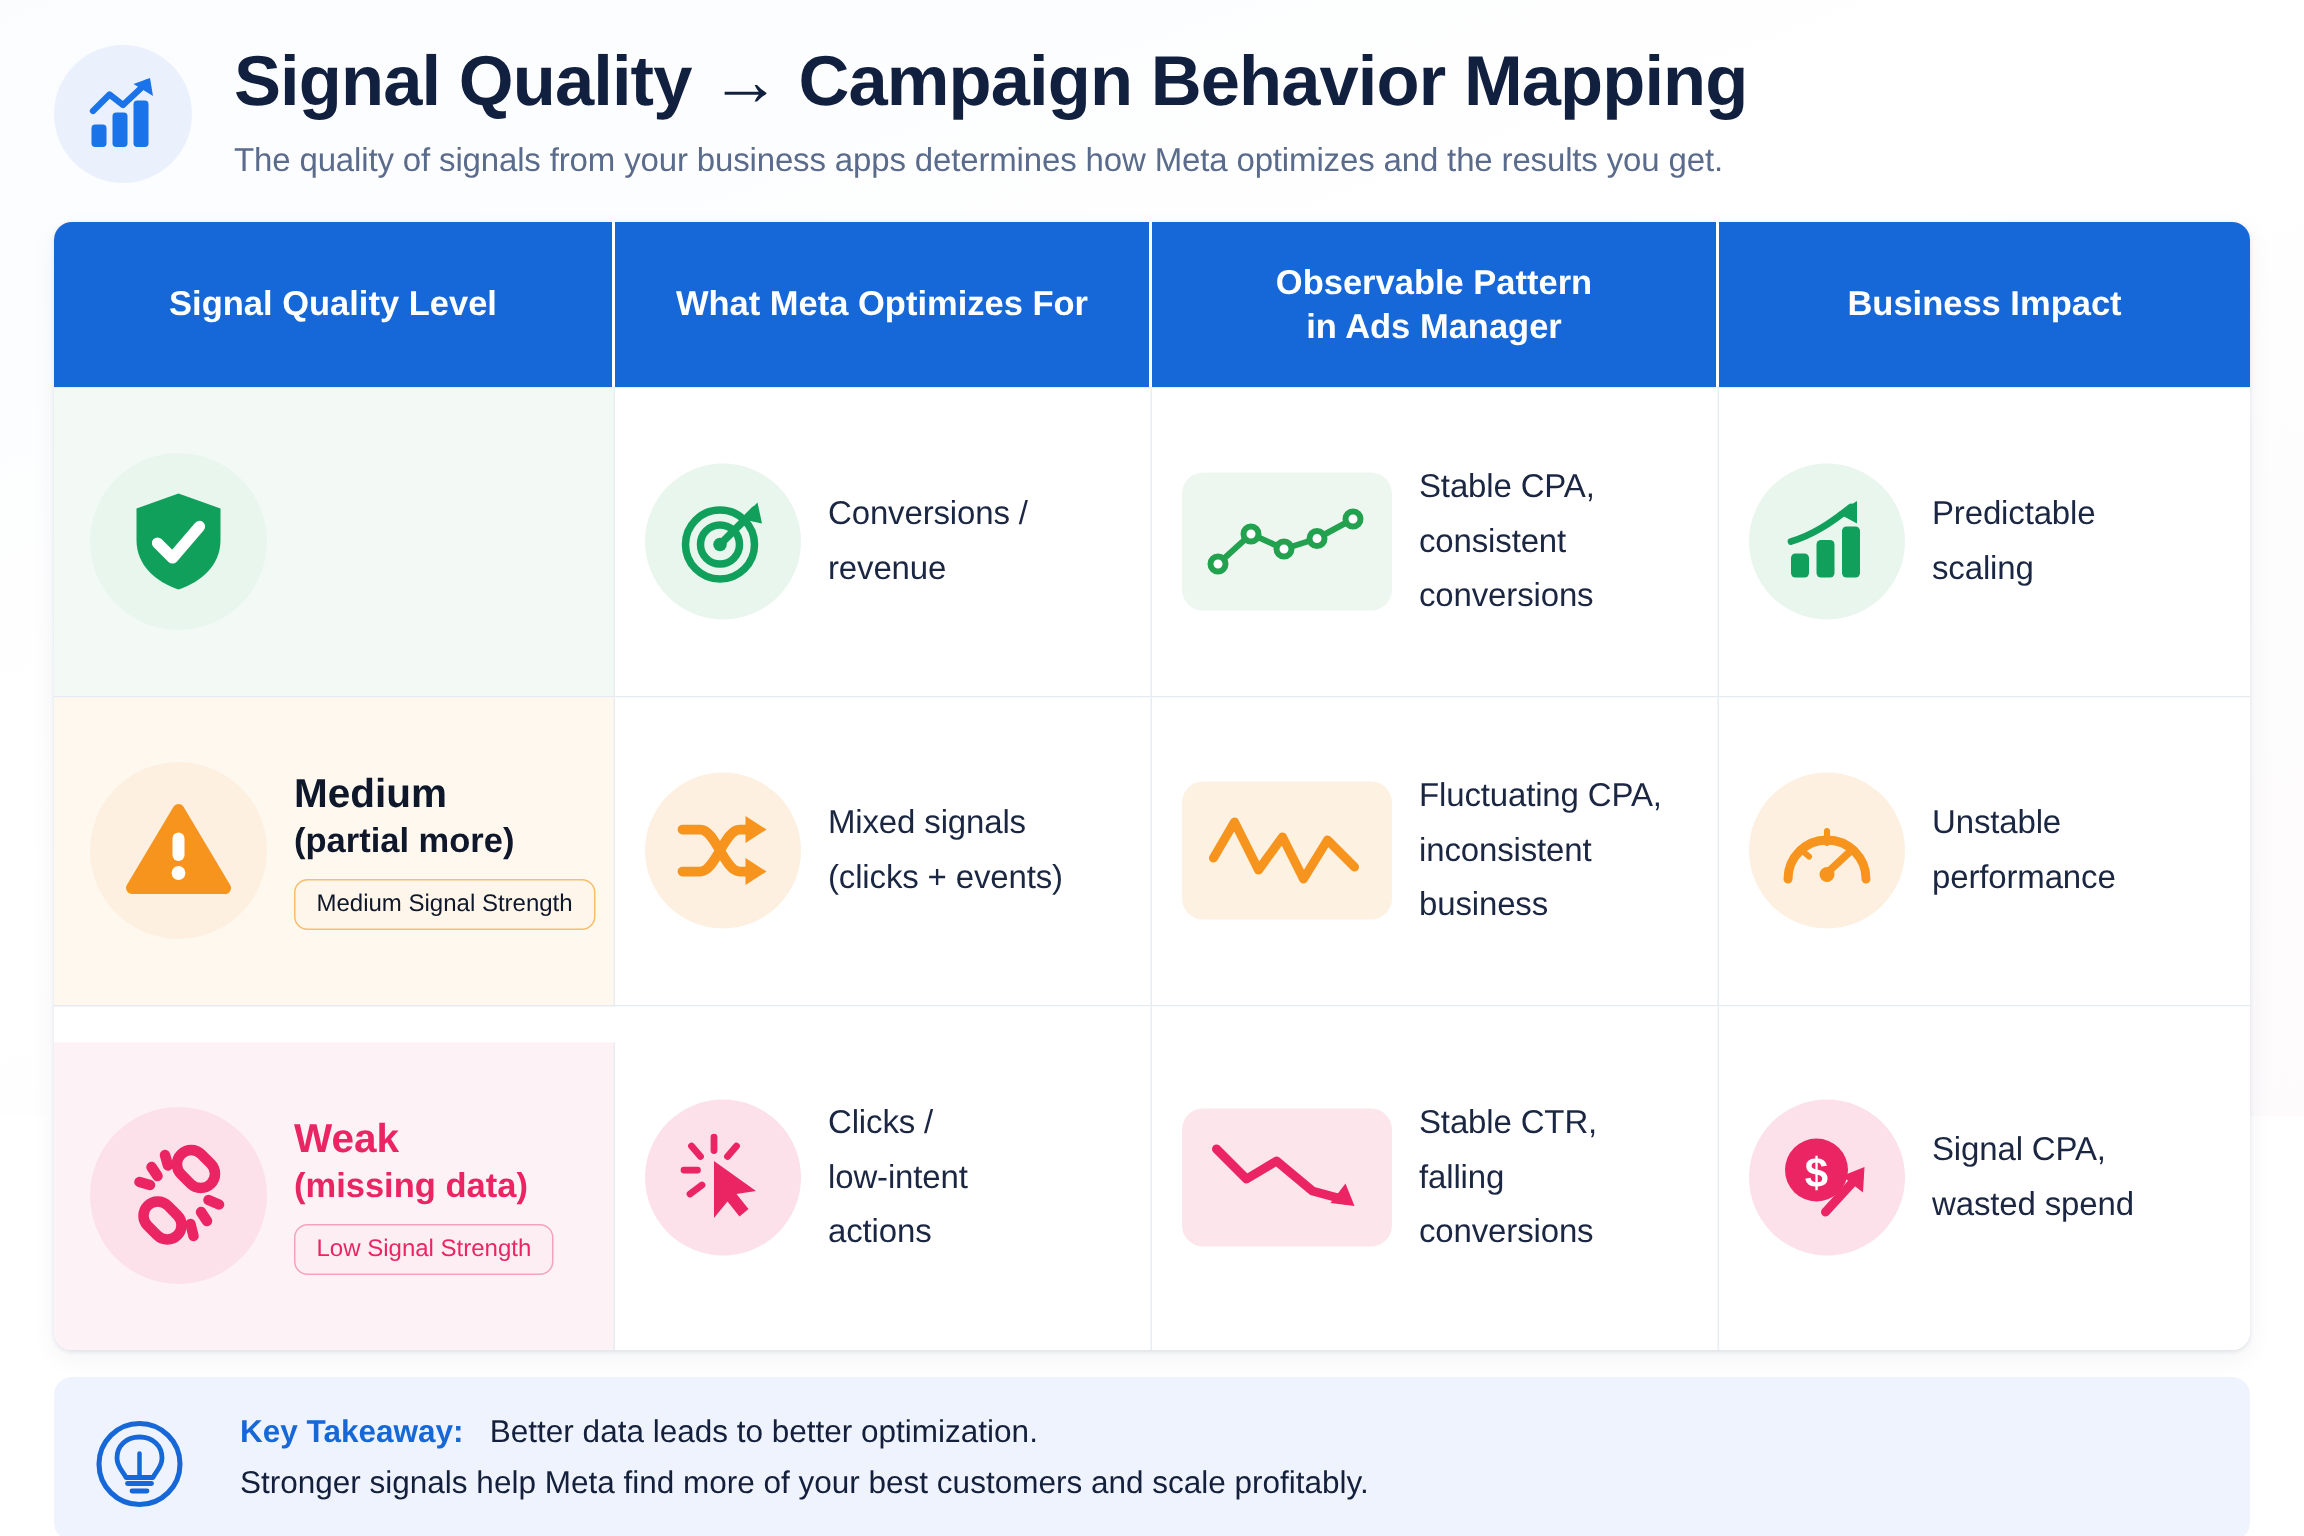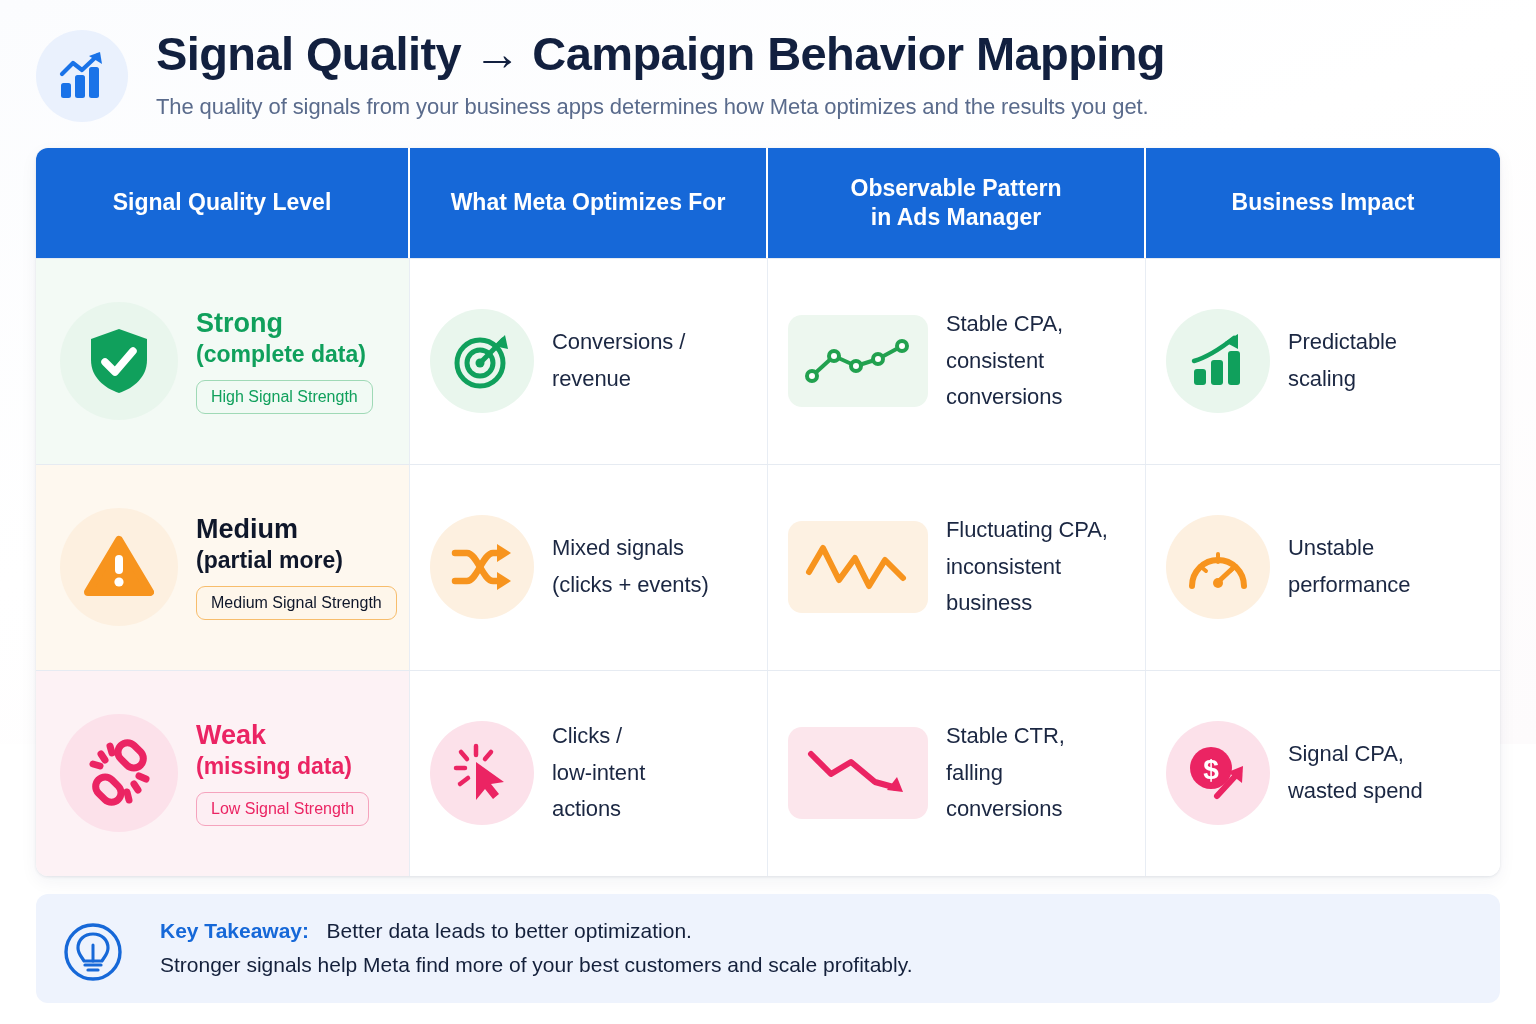--- a/index.html
+++ b/index.html
@@ -56,21 +56,21 @@
   .cell {
     padding: 22px 20px; min-height: 205px;
     display: flex; align-items: center; gap: 18px;
     border-right: 1px solid #e8edf4; background: #fff;
   }
   .cell:last-child { border-right: none; }
   .cell-level { padding-left: 24px; }
 
   .row-strong .cell-level { background: #f3faf5; }
   .row-medium .cell-level { background: #fef8ef; }
-  .row-weak   .cell-level { background: #fdf2f5; }
+  .row-weak   .cell-level { background: #fdf2f5; margin-top: 24px; }
 
   
   .icon-circle {
     width: 118px; height: 118px; border-radius: 50%;
     flex: 0 0 118px; display:flex; align-items:center; justify-content:center;
   }
   .icon-circle.sm { width: 104px; height: 104px; flex: 0 0 104px; }
   .ic-green  { background: #e9f6ed; }
   .ic-orange { background: #fdf0e0; }
   .ic-pink   { background: #fce1ea; }
@@ -149,25 +149,20 @@
       <div class="th">Business Impact</div>
     </div>
 
     <div class="row row-strong">
       <div class="cell cell-level">
         <div class="icon-circle ic-green">
           <svg width="66" height="70" viewBox="0 0 66 70">
             <path d="M33 3 L61 13 V34 C61 51 48 62 33 67 C18 62 5 51 5 34 V13 Z" fill="#10a05c"></path>
             <polyline points="19,36 29,46 47,25" fill="none" stroke="#fff" stroke-width="7.5" stroke-linecap="round" stroke-linejoin="round"></polyline>
           </svg>
-        </div>
-        <div class="level-text">
-          <div class="level-name t-green">Strong</div>
-          <div class="level-sub t-green">(complete data)</div>
-          <span class="chip t-green">High Signal Strength</span>
         </div>
       </div>
 
       <div class="cell">
         <div class="icon-circle sm ic-green">
           <svg width="62" height="62" viewBox="0 0 62 62">
             <circle cx="29" cy="33" r="23" fill="none" stroke="#10a05c" stroke-width="5"></circle>
             <circle cx="29" cy="33" r="13" fill="none" stroke="#10a05c" stroke-width="5"></circle>
             <circle cx="29" cy="33" r="4.5" fill="#10a05c"></circle>
             <line x1="29" y1="33" x2="52" y2="10" stroke="#10a05c" stroke-width="5" stroke-linecap="round"></line>

